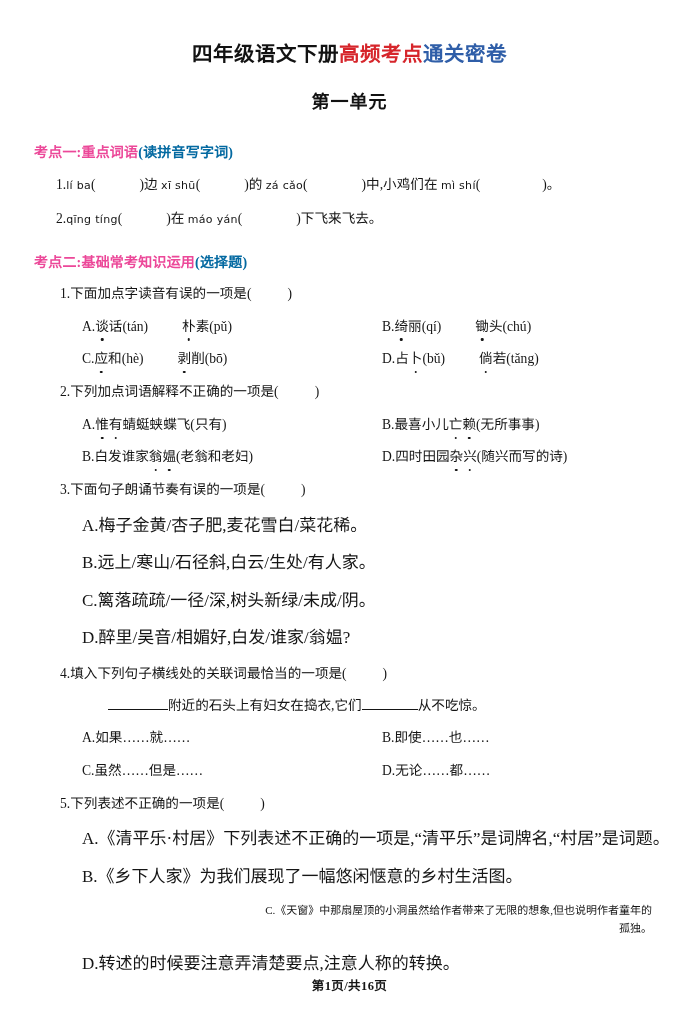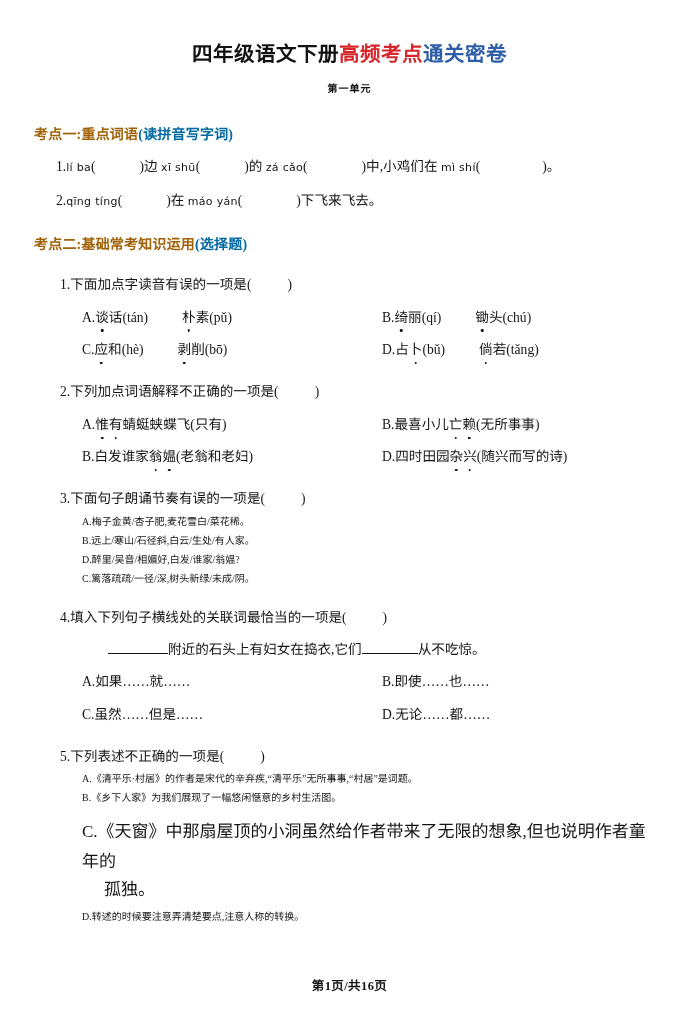--- a/index.html
+++ b/index.html
@@ -33,35 +33,35 @@
     line-height: 1.25;
     white-space: nowrap;
   }
   .title .seg { display: inline; }
   .t-black { color: #121212; }
   .t-red   { color: #d6252b; }
   .t-blue  { color: #2f5ea8; }
 
   .subtitle {
     text-align: center;
-    font-size: 10px;
+    font-size: 18px;
     font-weight: bold;
     color: #121212;
-    margin-top: 12px;
+    margin-top: 19px;
     letter-spacing: 1px;
   }
 
   
   .section-head {
     font-size: 14px;
     font-weight: bold;
     letter-spacing: 0.2px;
     white-space: nowrap;
   }
-  .section-head .sh-red  { color: #a16207; }
+  .section-head .sh-red  { color: #ec4899; }
   .section-head .sh-blue { color: #0369a1; }
 
   #sec1-head { margin-top: 28px; }
   #sec2-head { margin-top: 21px; }
 
   
   .q-line {
     font-size: 13.6px;
     line-height: 1.55;
     color: #151515;
@@ -82,21 +82,21 @@
     font-size: 11px;
     letter-spacing: 0.3px;
   }
   .gap-s { display: inline-block; width: 44px; }
   .gap-m { display: inline-block; width: 54px; }
   .gap-l { display: inline-block; width: 62px; }
 
   .q-stem {
     font-size: 13.6px;
     line-height: 1.5;
-    margin-top: 22px;
+    margin-top: 13px;
     padding-left: 26px;
     white-space: nowrap;
     color: #151515;
   }
   .paren-gap { display: inline-block; width: 36px; }
 
   
   .opt-row {
     margin-top: 12px;
     padding-left: 48px;
@@ -109,34 +109,35 @@
     display: flex;
     white-space: nowrap;
   }
   .opt-row .col-a { width: 300px; flex: none; }
   .opt-row .col-b { flex: none; }
   .opt-lbl { display: inline-block; }
   .word-gap { display: inline-block; width: 34px; }
 
   
   .opt-single {
-    margin-top: 4px;
+    margin-top: 12px;
     padding-left: 48px;
-    font-size: 10px;
+    font-size: 17px;
     line-height: 1.5;
     color: #151515;
     white-space: nowrap;
   }
   .opt-wrap {
     margin-top: 12px;
     padding-left: 48px;
-    font-size: 17px;
+    font-size: 11px;
     line-height: 1.72;
     color: #151515;
     max-width: 570px;
+    text-align: right;
   }
   .opt-wrap .cont {
     display: block;
     padding-left: 22px;
     font-family: Liberation Mono, monospace;
   }
 
   
   .dot {
     position: relative;
@@ -281,24 +282,24 @@
   <div class="q-stem">
     <span>3.</span><span>下面句子朗诵节奏有误的一项是(</span><span class="paren-gap"></span><span>)</span>
   </div>
   <div class="opt-single">
     <span class="opt-lbl">A.</span><span>梅子金黄/杏子肥,麦花雪白/菜花稀。</span>
   </div>
   <div class="opt-single">
     <span class="opt-lbl">B.</span><span>远上/寒山/石径斜,白云/生处/有人家。</span>
   </div>
   <div class="opt-single">
+    <span class="opt-lbl">C.</span><span>篱落疏疏/一径/深,树头新绿/未成/阴。</span>
+  </div>
+  <div class="opt-single">
     <span class="opt-lbl">D.</span><span>醉里/吴音/相媚好,白发/谁家/翁媪?</span>
-  </div>
-  <div class="opt-single">
-    <span class="opt-lbl">C.</span><span>篱落疏疏/一径/深,树头新绿/未成/阴。</span>
   </div>
 
   <div class="q-stem">
     <span>4.</span><span>填入下列句子横线处的关联词最恰当的一项是(</span><span class="paren-gap"></span><span>)</span>
   </div>
   <div class="q-line">
     <span class="indent-lead"></span><span class="blank blank-a"></span><span>附近的石头上有妇女在捣衣,它们</span><span class="blank blank-b"></span><span>从不吃惊。</span>
   </div>
   <div class="opt-row">
     <div class="col col-a">
@@ -318,21 +319,21 @@
     <div class="col col-b">
       <span class="opt-lbl">D.</span>
         <span>无论……都……</span>
     </div>
   </div>
 
   <div class="q-stem">
     <span>5.</span><span>下列表述不正确的一项是(</span><span class="paren-gap"></span><span>)</span>
   </div>
   <div class="opt-single">
-    <span class="opt-lbl">A.</span><span>《清平乐·村居》的作者是宋代的辛弃疾,“清平乐”无所事事,“村居”是词题。</span>
+    <span class="opt-lbl">A.</span><span>《清平乐·村居》下列表述不正确的一项是,“清平乐”是词牌名,“村居”是词题。</span>
   </div>
   <div class="opt-single">
     <span class="opt-lbl">B.</span><span>《乡下人家》为我们展现了一幅悠闲惬意的乡村生活图。</span>
   </div>
   <div class="opt-wrap">
     <span class="opt-lbl">C.</span><span>《天窗》中那扇屋顶的小洞虽然给作者带来了无限的想象,但也说明作者童年的</span><span class="cont">孤独。</span>
   </div>
   <div class="opt-single">
     <span class="opt-lbl">D.</span><span>转述的时候要注意弄清楚要点,注意人称的转换。</span>
   </div>

